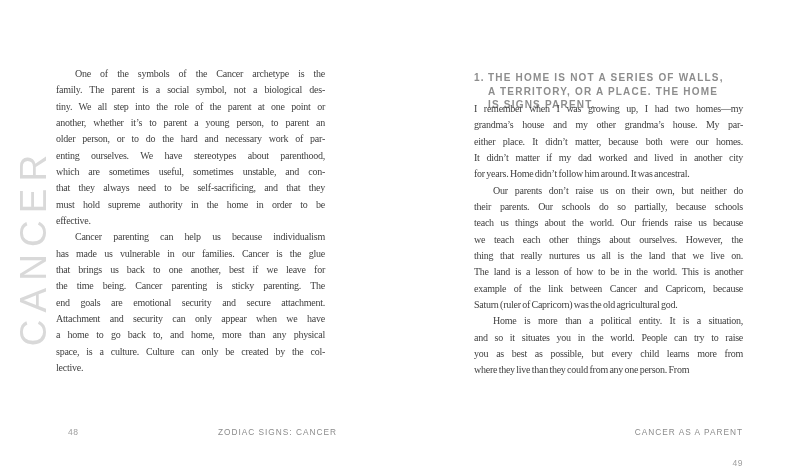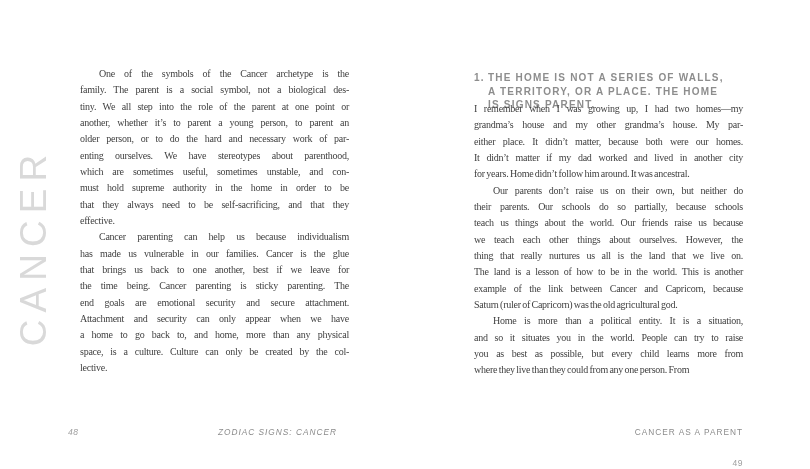--- a/index.html
+++ b/index.html
@@ -16,21 +16,21 @@
     position:absolute; left:-66px; top:225px; width:200px; height:44px;
     line-height:44px; text-align:center;
     transform:rotate(-90deg);
     font-family:"Liberation Sans", sans-serif;
     font-size:37px; font-weight:300; letter-spacing:7px;
     color:#d9d9d9; user-select:none;
   }
 
   
   .body-block { position:absolute; width:269px; }
-  .left  .body-block { left:80px; top:66px; }
+  .left  .body-block { left:56px; top:66px; }
   .right .body-block { left:69px; top:101px; }
 
   .bodyline {
     height:16.33px; line-height:16.33px;
     font-size:10px; color:#414141;
     letter-spacing:-0.25px; word-spacing:-0.8px;
     white-space:nowrap;
     text-align:justify; text-align-last:justify;
   }
   .bodyline.last { text-align-last:left; }
@@ -45,21 +45,21 @@
     letter-spacing:1.2px; color:#8d8d8d;
   }
   .heading-number { position:absolute; left:0; top:0; }
 
   
   .footer {
     position:absolute; top:426px; height:12px;
     font-family:"Liberation Sans", sans-serif;
     font-size:8.3px; line-height:12px; letter-spacing:1px; color:#8b8b8b;
   }
-  .left  .footer { left:68px; width:269px;font-style:italic; }
+  .left  .footer { left:68px; width:269px; }
   .right .footer { left:69px; width:269px; }
   .running-title { display:block; width:100%; text-align:right; }
   .page-num {
     position:absolute; top:0; color:#9e9e9e;
     font-size:8.5px; letter-spacing:0.5px;
   }
   .left  .page-num { left:0; }
   .right .page-num { right:0;margin-top:31px; }
 </style>
 </head>
@@ -72,22 +72,22 @@
 
     <div class="body-block">
         <div class="para indent">
           <div class="bodyline">One of the symbols of the Cancer archetype is the</div>
           <div class="bodyline">family. The parent is a social symbol, not a biological des-</div>
           <div class="bodyline">tiny. We all step into the role of the parent at one point or</div>
           <div class="bodyline">another, whether it’s to parent a young person, to parent an</div>
           <div class="bodyline">older person, or to do the hard and necessary work of par-</div>
           <div class="bodyline">enting ourselves. We have stereotypes about parenthood,</div>
           <div class="bodyline">which are sometimes useful, sometimes unstable, and con-</div>
+          <div class="bodyline">that they always need to be self-sacrificing, and that they</div>
           <div class="bodyline">must hold supreme authority in the home in order to be</div>
-          <div class="bodyline">that they always need to be self-sacrificing, and that they</div>
           <div class="bodyline last">effective.</div>
         </div>
         <div class="para indent">
           <div class="bodyline">Cancer parenting can help us because individualism</div>
           <div class="bodyline">has made us vulnerable in our families. Cancer is the glue</div>
           <div class="bodyline">that brings us back to one another, best if we leave for</div>
           <div class="bodyline">the time being. Cancer parenting is sticky parenting. The</div>
           <div class="bodyline">end goals are emotional security and secure attachment.</div>
           <div class="bodyline">Attachment and security can only appear when we have</div>
           <div class="bodyline">a home to go back to, and home, more than any physical</div>

